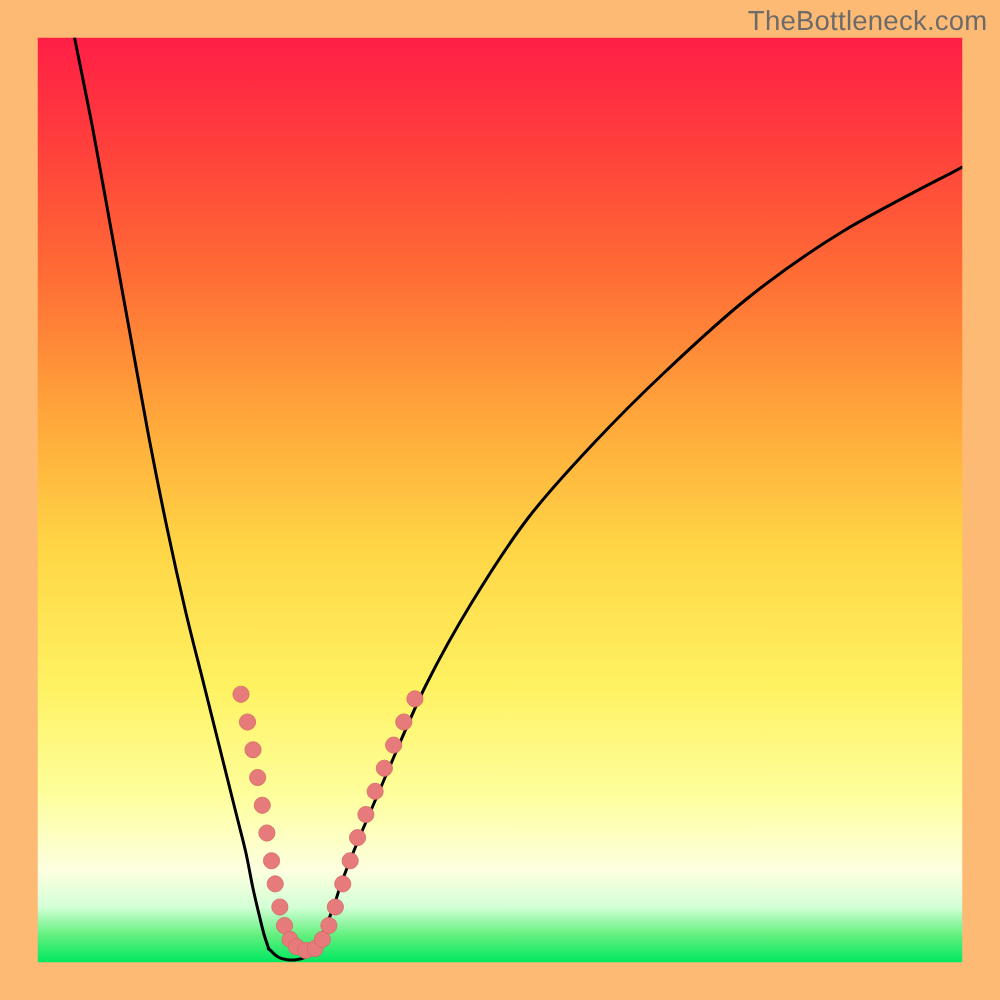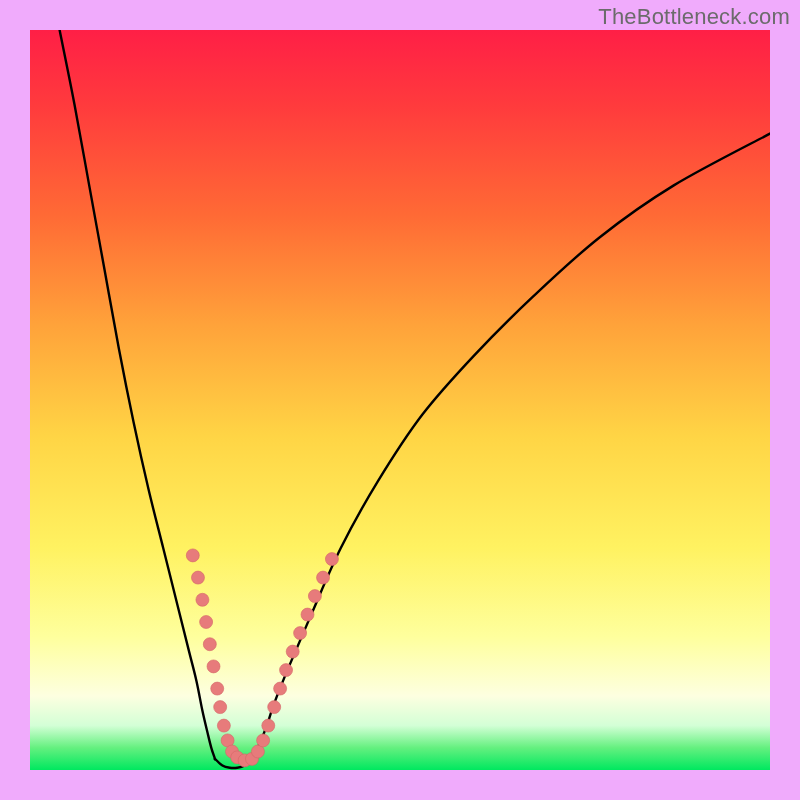--- a/index.html
+++ b/index.html
@@ -8,21 +8,21 @@
     width: 800px;
     height: 800px;
     overflow: hidden;
     background: #000;
     font-family: Arial, Helvetica, sans-serif;
   }
   .frame {
     position: relative;
     width: 800px;
     height: 800px;
-    background: #f0abfc;
+    background: #fdba74;
   }
   .plot-area {
     position: absolute;
     left: 30px;
     top: 30px;
     width: 740px;
     height: 740px;
     overflow: hidden;
   }
   .gradient-bg {

